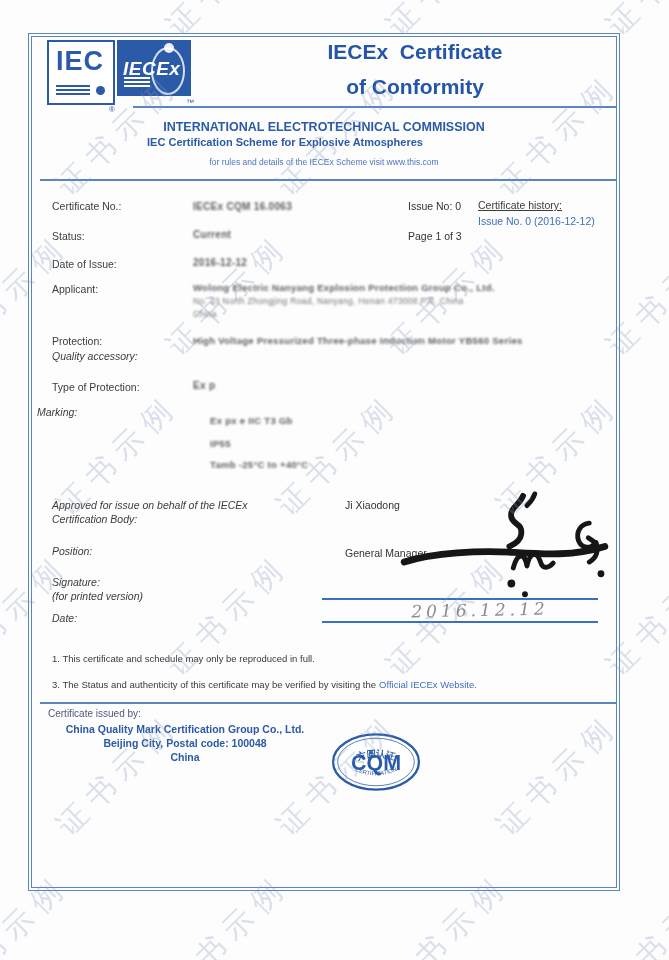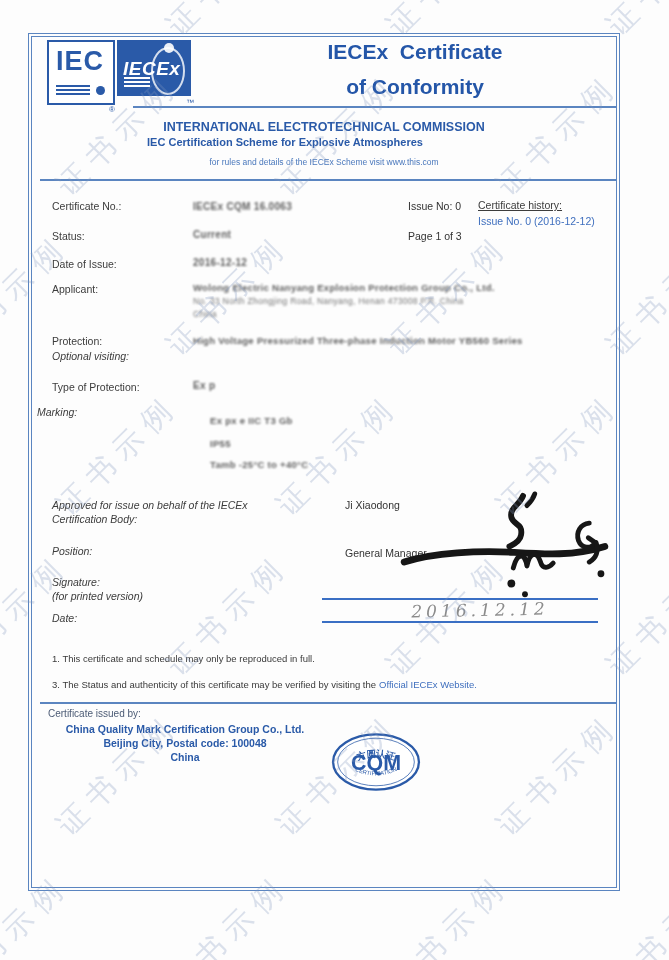--- a/index.html
+++ b/index.html
@@ -139,21 +139,21 @@
   <div class="abs lbl" style="left:52px;top:258px;">Date of Issue:</div>
   <div class="abs masked" style="left:193px;top:257px;">2016-12-12</div>
 
   <div class="abs lbl" style="left:52px;top:283px;">Applicant:</div>
   <div class="abs masked" style="left:193px;top:282px;font-size:9.5px;">Wolong Electric Nanyang Explosion Protection Group Co., Ltd.</div>
   <div class="abs masked small" style="left:193px;top:296px;">No. 33 North Zhongjing Road, Nanyang, Henan 473008 P.R. China</div>
   <div class="abs masked small" style="left:193px;top:309px;">China</div>
 
   <div class="abs lbl" style="left:52px;top:335px;">Protection:</div>
   <div class="abs masked" style="left:193px;top:335px;font-size:9.5px;">High Voltage Pressurized Three-phase Induction Motor YB560 Series</div>
-  <div class="abs lbl it" style="left:52px;top:350px;">Optional visiting:</div>
+  <div class="abs lbl it" style="left:52px;top:350px;">Quality accessory:</div>
 
   <div class="abs lbl" style="left:52px;top:381px;">Type of Protection:</div>
   <div class="abs masked" style="left:193px;top:380px;">Ex p</div>
 
   <div class="abs lbl" style="left:37px;top:406px;font-style:italic;">Marking:</div>
   <div class="abs masked" style="left:210px;top:415px;font-size:9.5px;">Ex px e IIC T3 Gb</div>
   <div class="abs masked" style="left:210px;top:438px;font-size:9.5px;">IP55</div>
   <div class="abs masked" style="left:210px;top:459px;font-size:9.5px;">Tamb -25°C to +40°C</div>
 
   <div class="abs lbl it" style="left:52px;top:499px;">Approved for issue on behalf of the IECEx</div>

